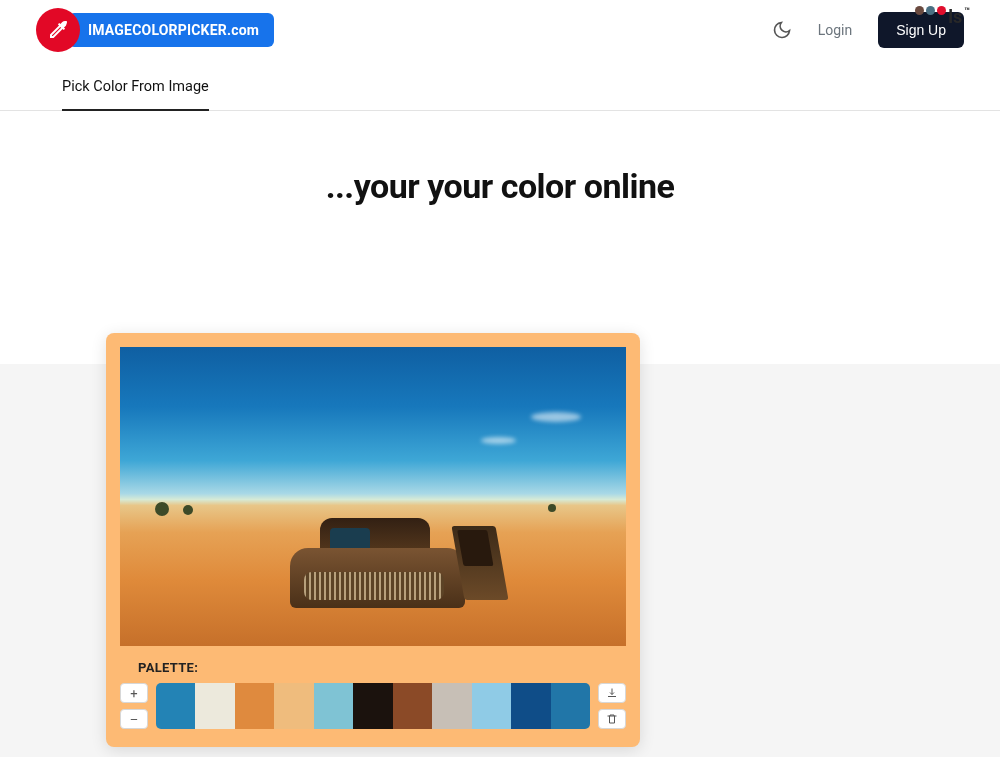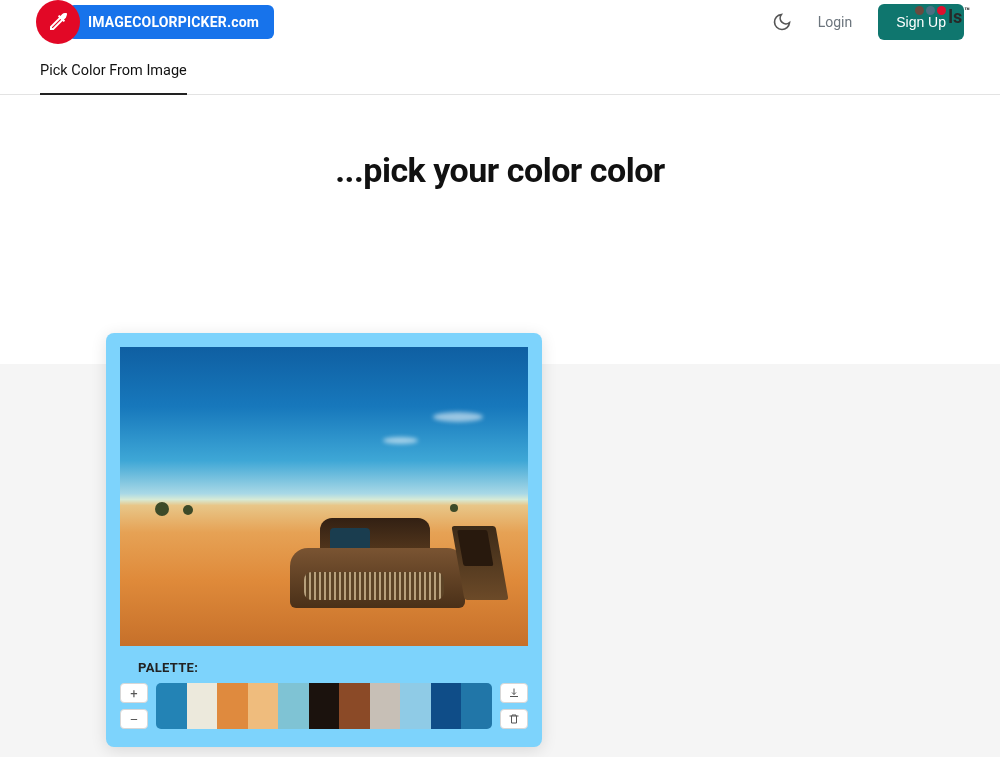--- a/index.html
+++ b/index.html
@@ -15,21 +15,21 @@
       height: 757px;
       overflow: hidden;
       position: relative;
     }
 
     
     .header {
       display: flex;
       align-items: center;
       justify-content: space-between;
-      padding: 0 36px;
+      padding: 8px 36px;
       background: #fff;
     }
 
     .logo-area {
       display: flex;
       align-items: center;
       gap: 0;
     }
 
     .logo-circle {
@@ -69,21 +69,21 @@
       align-items: center;
     }
 
     .login-link {
       color: #6c757d;
       font-size: 14px;
       cursor: pointer;
     }
 
     .signup-btn {
-      background: #0f766e;
+      background: #0f172a;
       color: #fff;
       border: none;
       border-radius: 6px;
       padding: 10px 18px;
       font-size: 14px;
       font-weight: 500;
       cursor: pointer;
     }
 
     .watermark {
@@ -100,21 +100,21 @@
     }
     .watermark .dot { width:9px; height:9px; border-radius:50%; display:inline-block; }
     .watermark .d1 { background:#6a4a3f; }
     .watermark .d2 { background:#4a7083; }
     .watermark .d3 { background:#e00e2d; }
 
     
     .tabs {
       display: flex;
       gap: 12px;
-      padding: 0 40px;
+      padding: 0 62px;
       border-bottom: 1px solid #e3e3e3;
       margin-top: 6px;
       justify-content: space-between;
     }
 
     .tab {
       font-size: 14.5px;
       padding: 12px 0 14px 0;
       cursor: pointer;
       color: #6c757d;
@@ -149,22 +149,22 @@
       height: 393px;
       background: #f5f5f5;
       z-index: 0;
     }
 
     
     .picker-card {
       position: absolute;
       left: 106px;
       top: 333px;
-      width: 436px;
-      background: #7dd3fc;
+      width: 534px;
+      background: #fdba74;
       border-radius: 8px;
       box-shadow: 0 3px 16px rgba(0,0,0,0.12);
       padding: 14px 14px 18px 14px;
       z-index: 5;
     }
 
     .sample-image {
       width: 100%;
       height: 299px;
       display: block;
@@ -368,21 +368,21 @@
     <span class="login-link">Login</span>
     <button class="signup-btn">Sign Up</button>
   </div>
 </header>
 
 <nav class="tabs">
   <div class="tab active">Pick Color From Image</div>
 </nav>
 
 <section class="hero">
-  <h1 class="hero-title">...pick your color color</h1>
+  <h1 class="hero-title">...your your color online</h1>
 </section>
 
 <div class="grey-band"></div>
 
 <div class="picker-card">
   <div class="sample-image">
     <div class="sky"></div>
     <div class="cloud1"></div>
     <div class="cloud2"></div>
     <div class="tree t1"></div>

